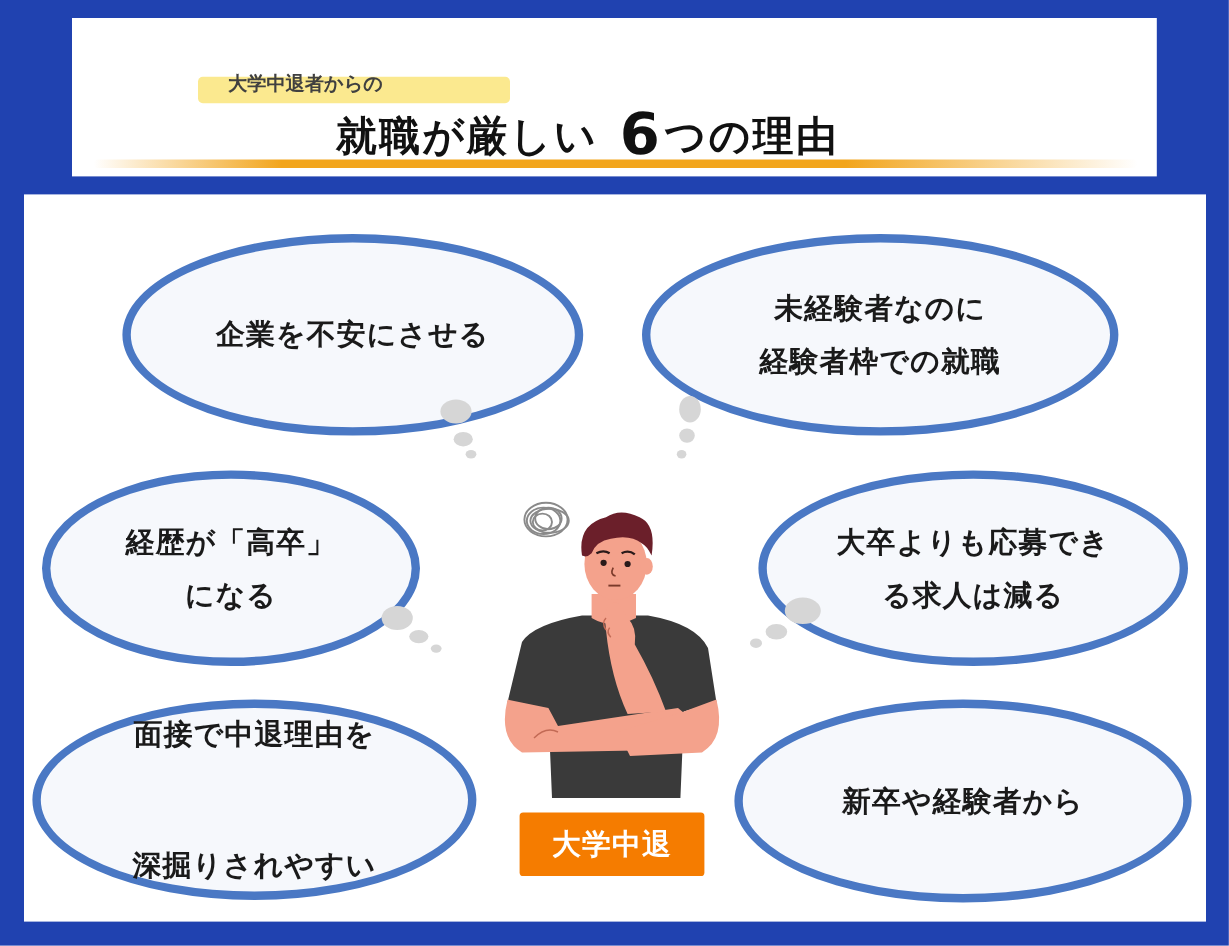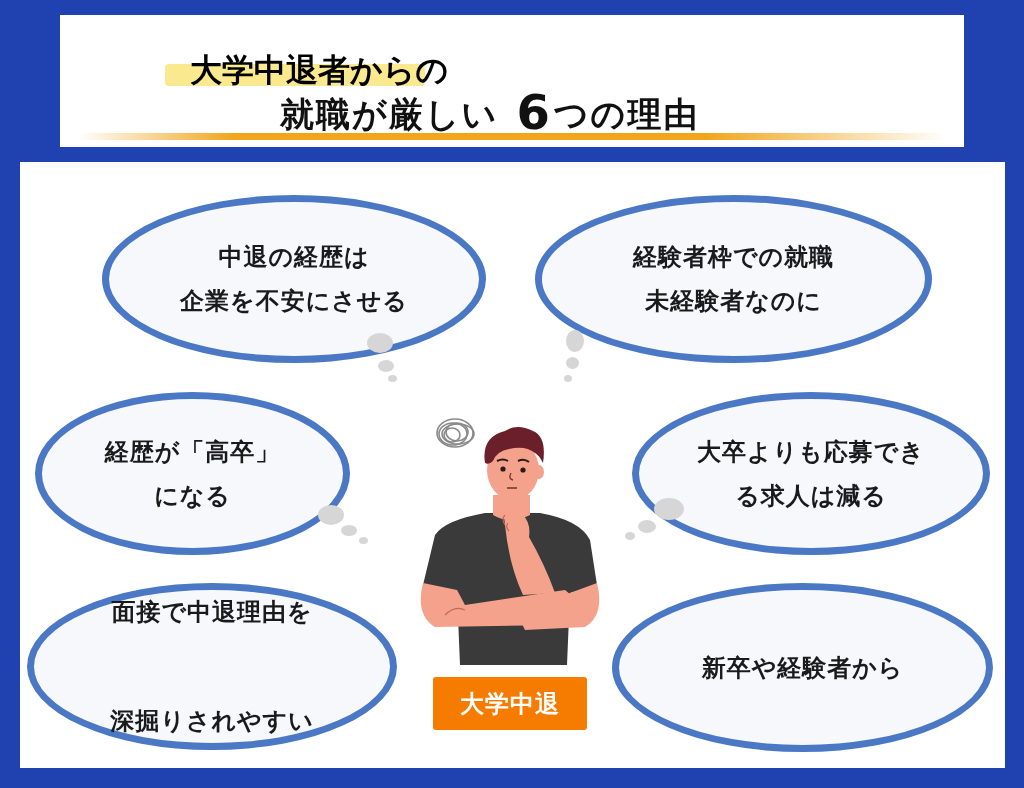--- a/index.html
+++ b/index.html
@@ -24,23 +24,23 @@
       position: absolute;
       left: 0; top: 14px;
       width: 260px; height: 22px;
       background: #fbe98f;
       border-radius: 4px;
     }
     .subtitle-text {
       position: relative;
       display: inline-block;
       padding-left: 25px;
-      font-size: 32px;
-      font-weight: bold;
-      color: #000000;
+      font-size: 16px;
+      font-weight: bold;
+      color: #404040;
       letter-spacing: 0px;
       line-height: 40px;
     }
     .main-title {
       position: absolute;
       left: 220px; top: 72px;
       font-size: 34px;
       font-weight: bold;
       color: #111;
       letter-spacing: 2px;
@@ -119,30 +119,29 @@
   </div>
   <div class="main-title">
     <span>就職が厳しい</span><span class="num">6</span><span>つの理由</span>
   </div>
   <div class="title-underline"></div>
 </div>
 
 <div class="panel"></div>
 
 <div class="bubble" style="left:102px; top:195px; width:384px; height:168px;">
-  <div>中退の経歴は</div>
   <div>企業を不安にさせる</div>
 </div>
 <div class="dot" style="left:367px; top:333px; width:26px; height:20px;"></div>
 <div class="dot" style="left:378px; top:360px; width:16px; height:12px;"></div>
 <div class="dot" style="left:388px; top:375px; width:9px; height:7px;"></div>
 
 <div class="bubble" style="left:535px; top:195px; width:397px; height:168px;">
+  <div>未経験者なのに</div>
   <div>経験者枠での就職</div>
-  <div>未経験者なのに</div>
 </div>
 <div class="dot" style="left:566px; top:330px; width:18px; height:22px;"></div>
 <div class="dot" style="left:566px; top:357px; width:13px; height:12px;"></div>
 <div class="dot" style="left:564px; top:375px; width:8px; height:7px;"></div>
 
 <div class="bubble" style="left:35px; top:392px; width:315px; height:163px;align-items:center;">
   <div>経歴が「高卒」</div>
   <div>になる</div>
 </div>
 <div class="dot" style="left:318px; top:505px; width:26px; height:20px;"></div>

